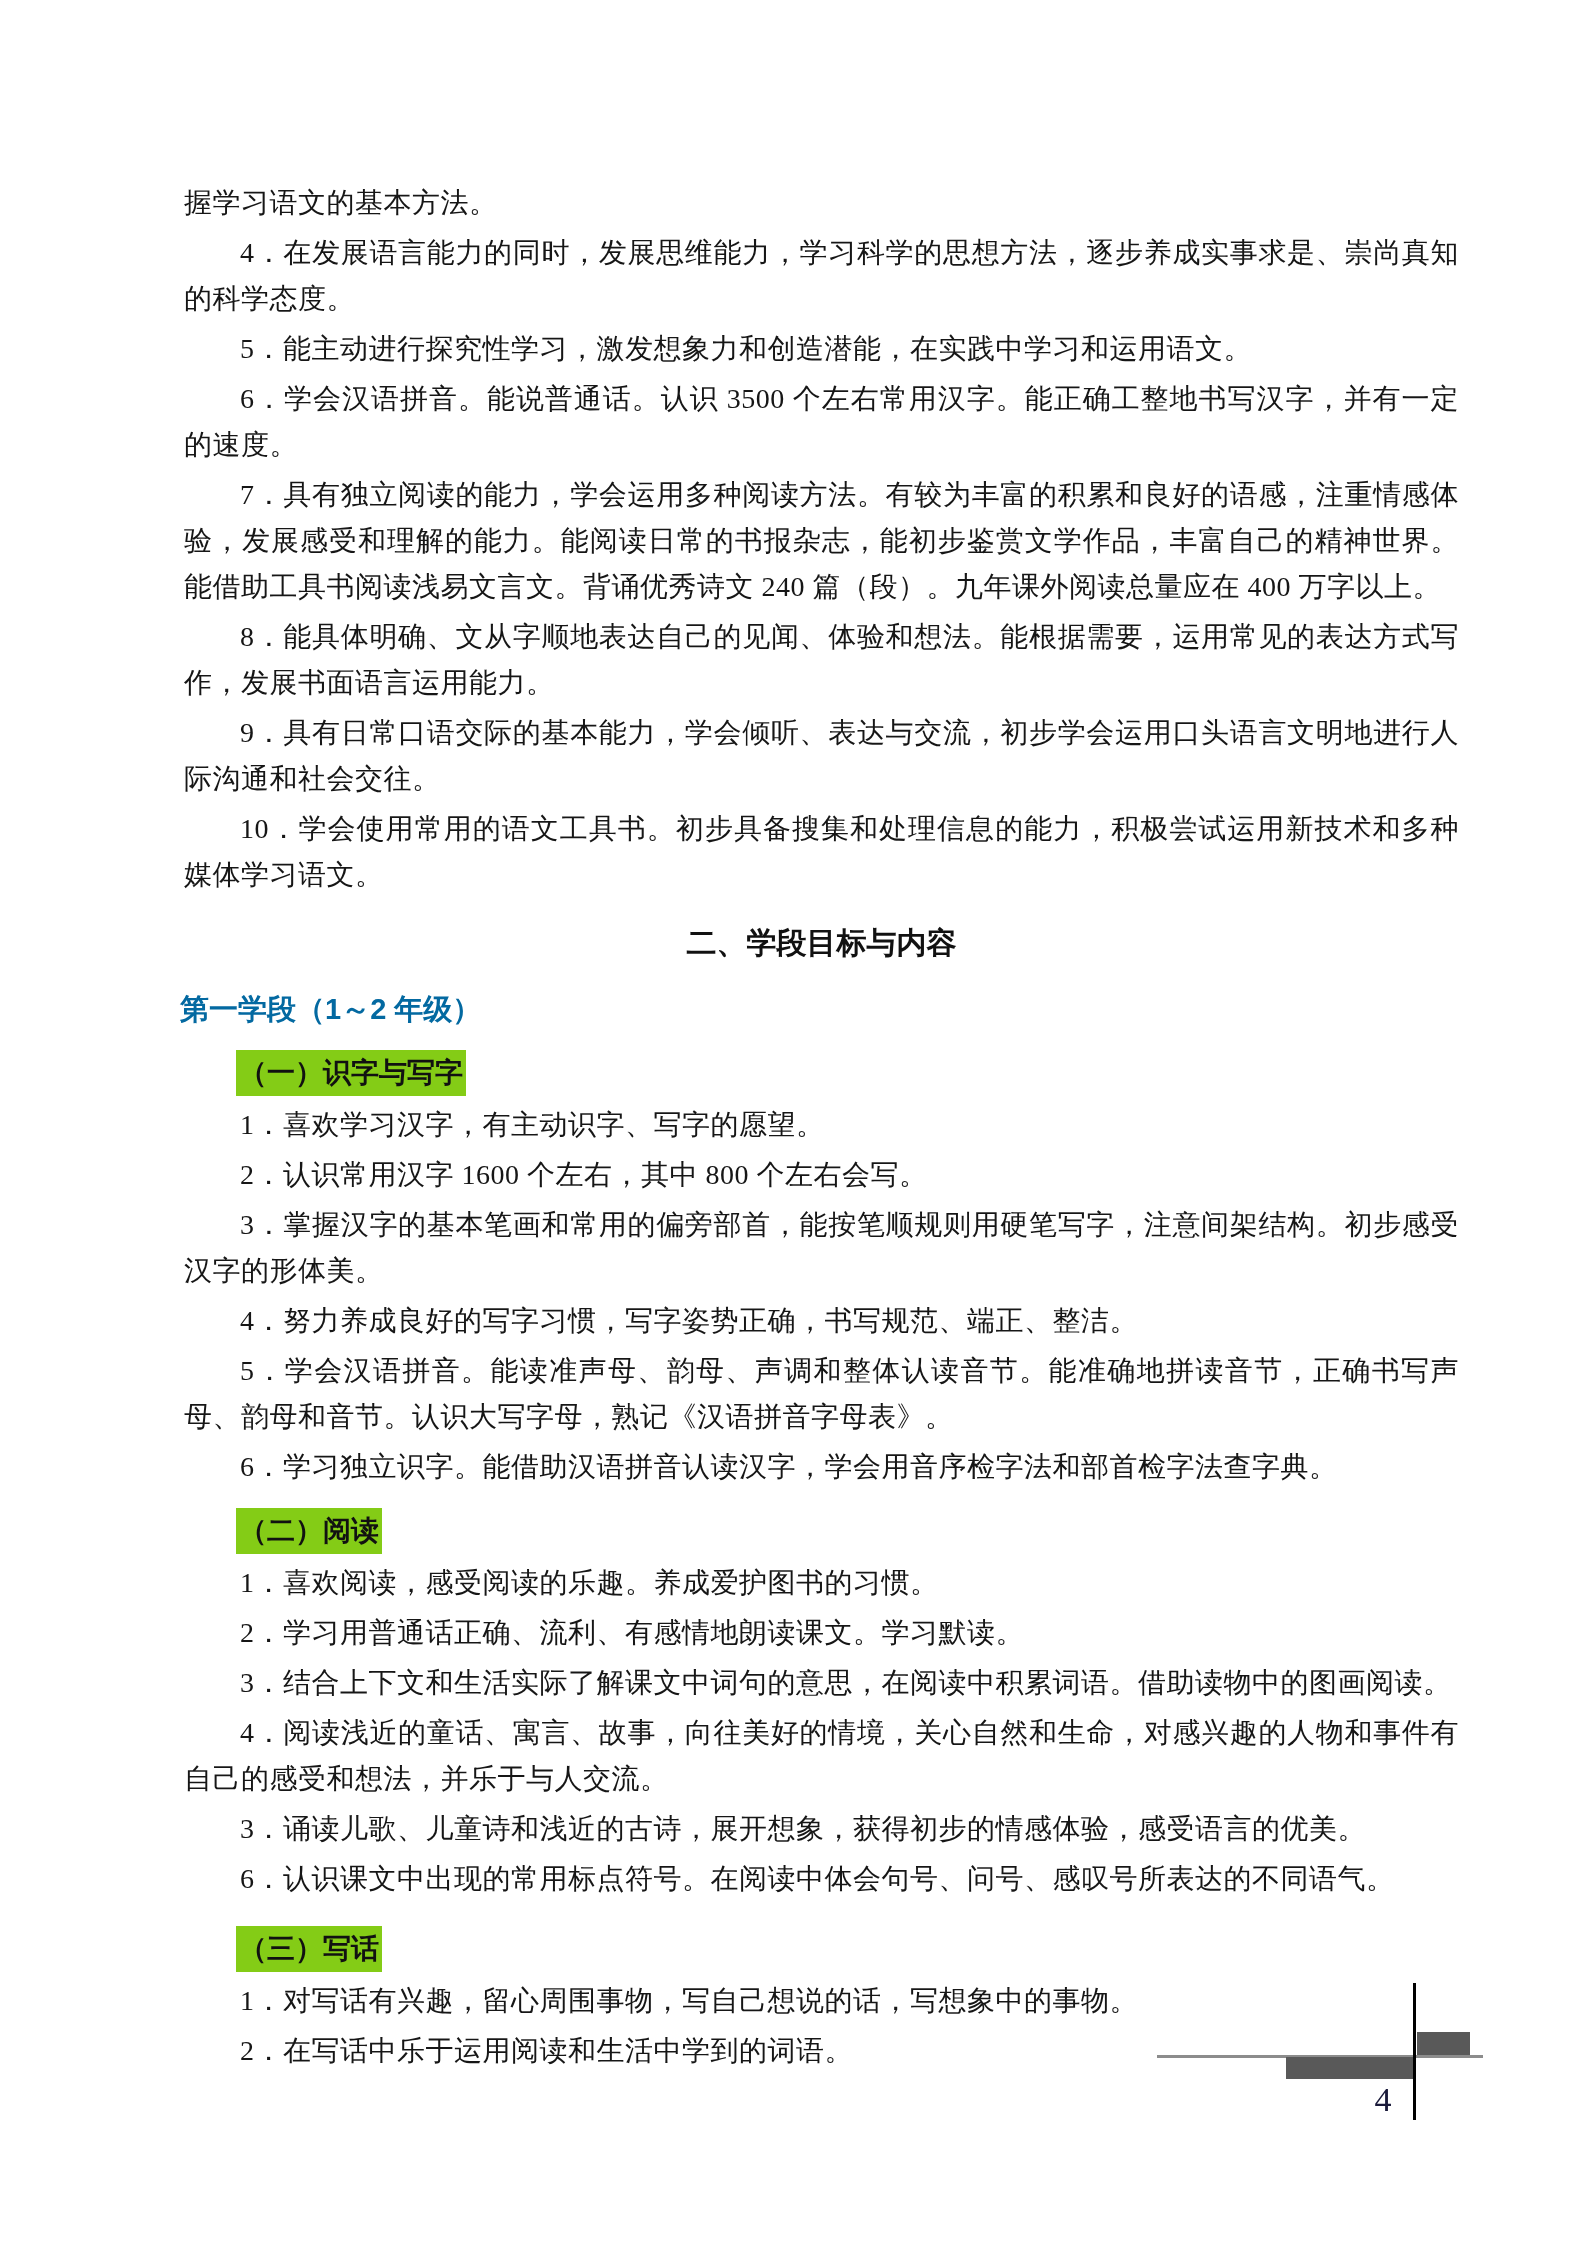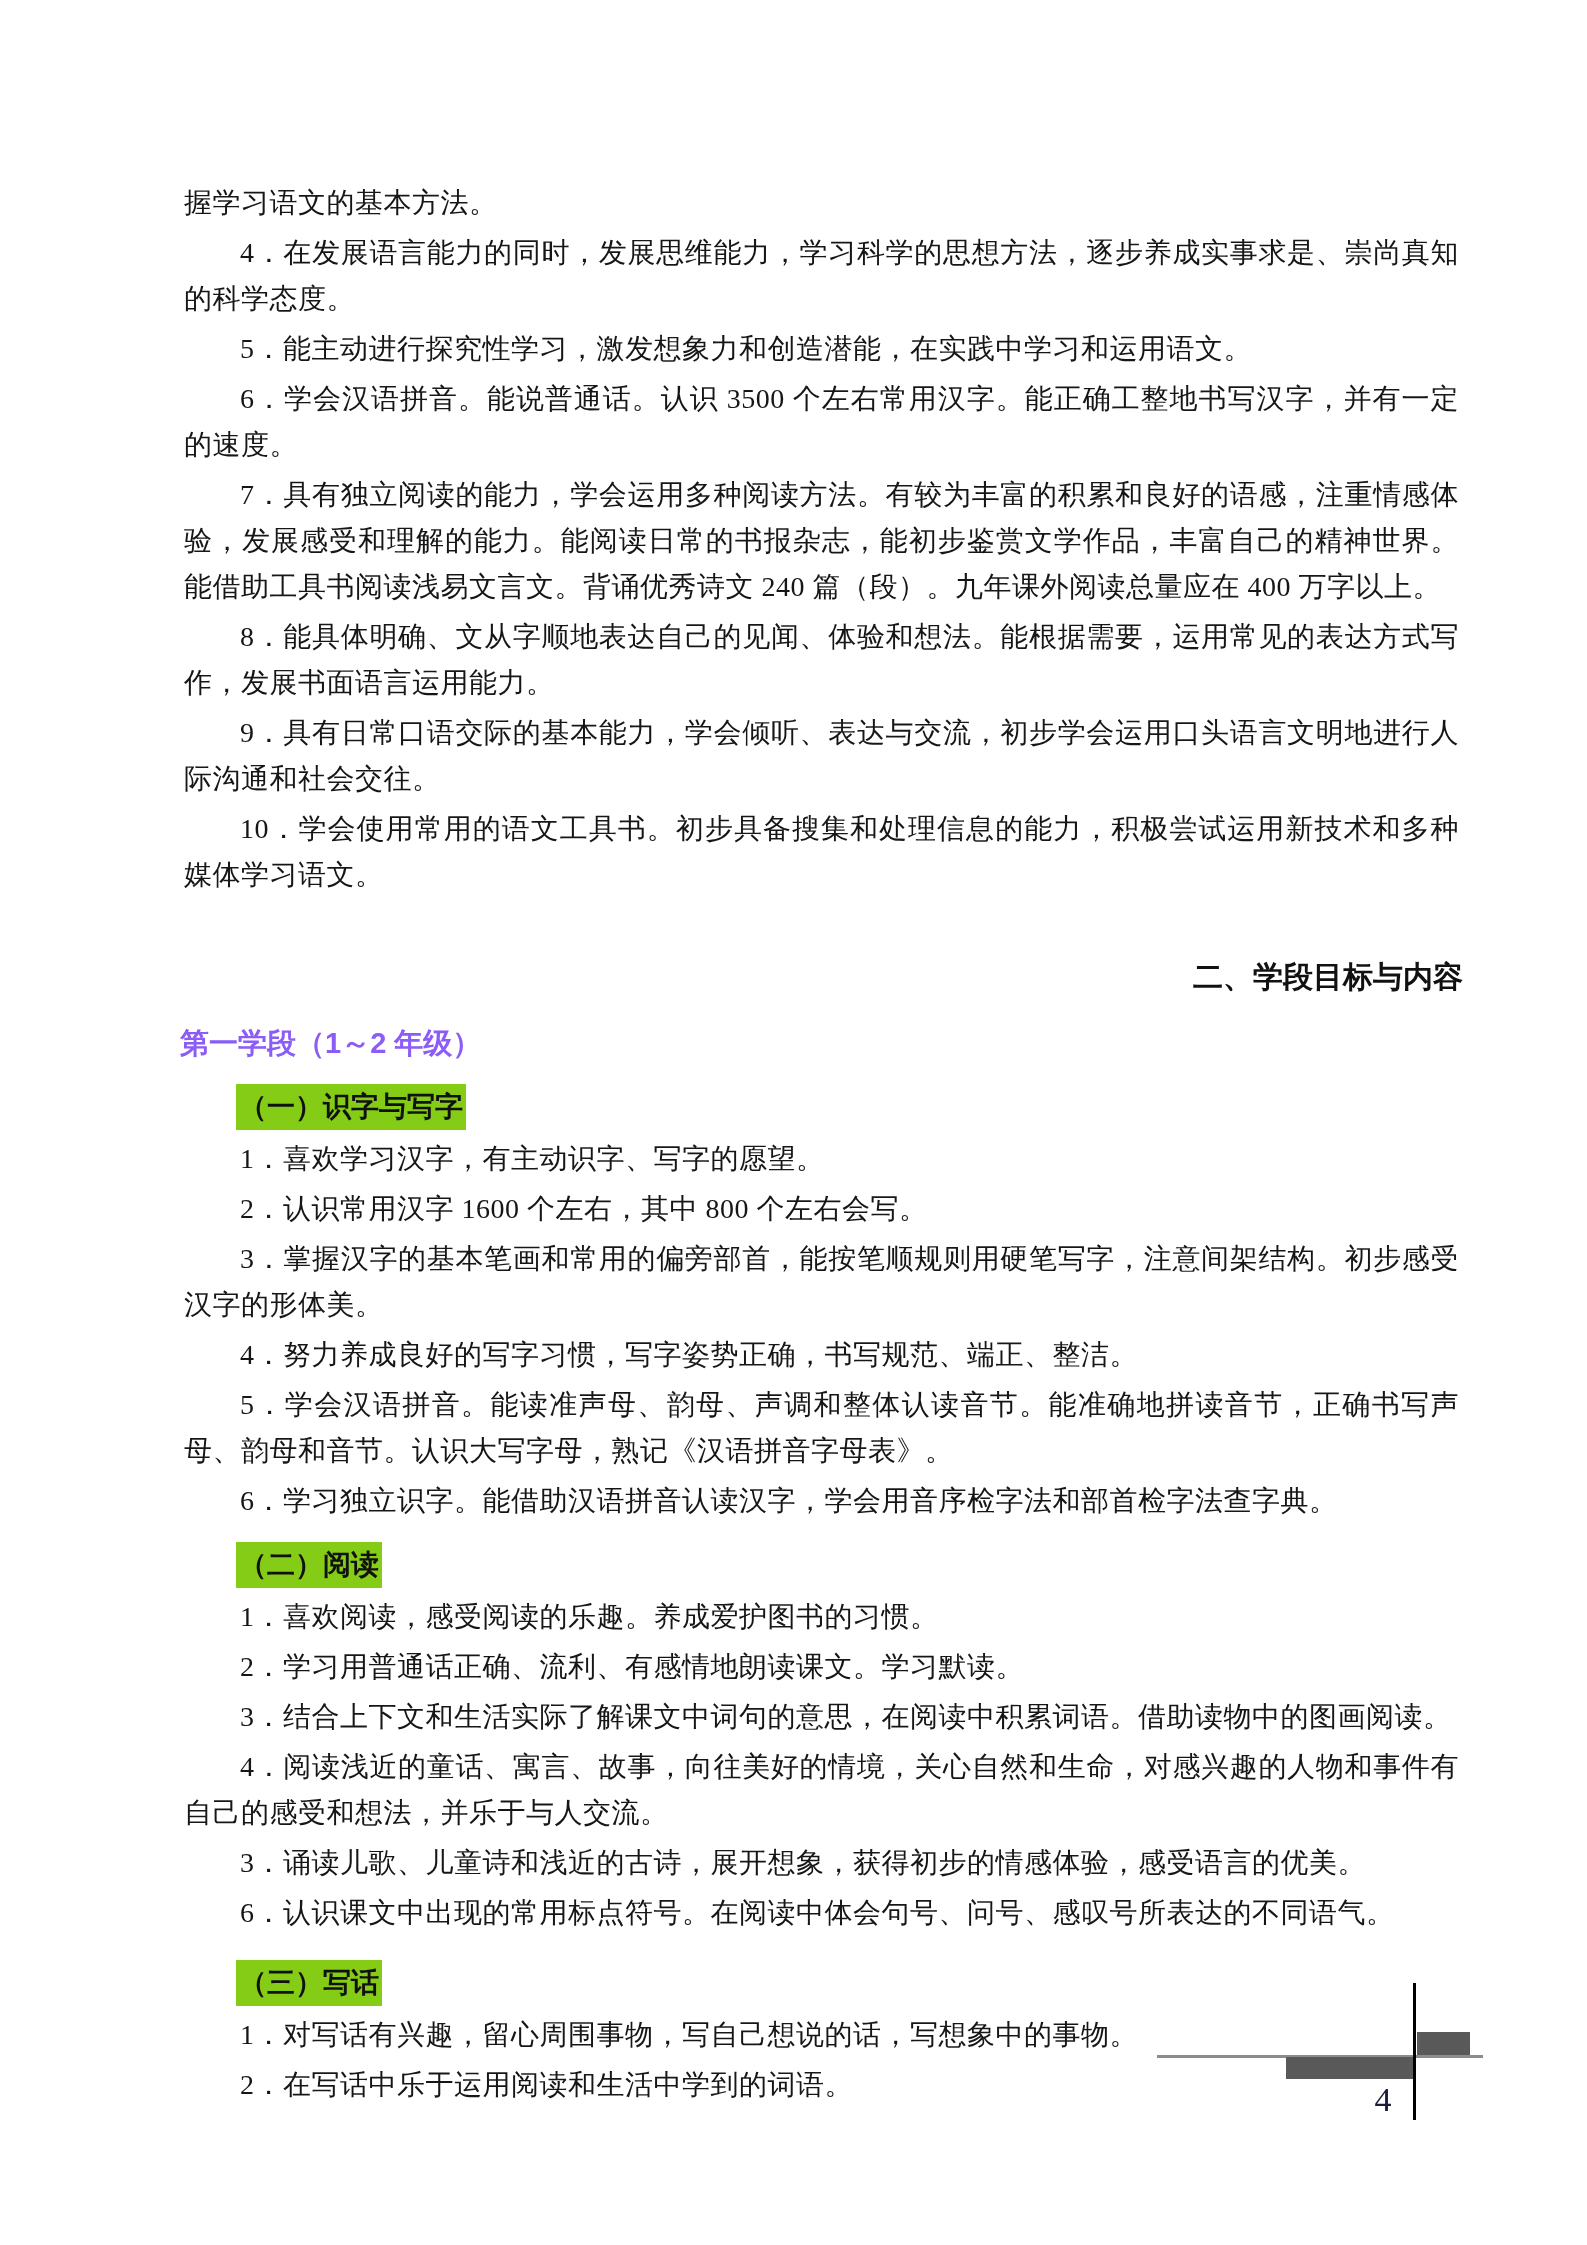--- a/index.html
+++ b/index.html
@@ -25,36 +25,36 @@
   }
   .body-p {
     margin: 4px;
     font-size: 28px;
     line-height: 46px;
     text-align: justify;
     letter-spacing: 0.5px;
   }
   .indent { text-indent: 56px; }
   .sec-heading {
-    margin: 56px 0 20px 0;
+    margin: 22px 0 20px 0;
     font-family: "Liberation Sans", "DejaVu Sans", sans-serif;
     font-weight: 700;
     font-size: 30px;
     line-height: 46px;
-    text-align: right;
+    text-align: center;
     color: #111111;
   }
   .stage-heading {
     margin: 0;
     font-family: "Liberation Sans", "DejaVu Sans", sans-serif;
     font-weight: 700;
     font-size: 29px;
     line-height: 46px;
     text-align: left;
-    color: #8b5cf6;
+    color: #0369a1;
   }
   .box-header {
     display: table;
     margin: 18px 0 6px 56px;
     padding: 8px 3px;
     background: #84cc16;
     font-family: "Liberation Sans", "DejaVu Sans", sans-serif;
     font-weight: 700;
     font-size: 28px;
     line-height: 30px;

